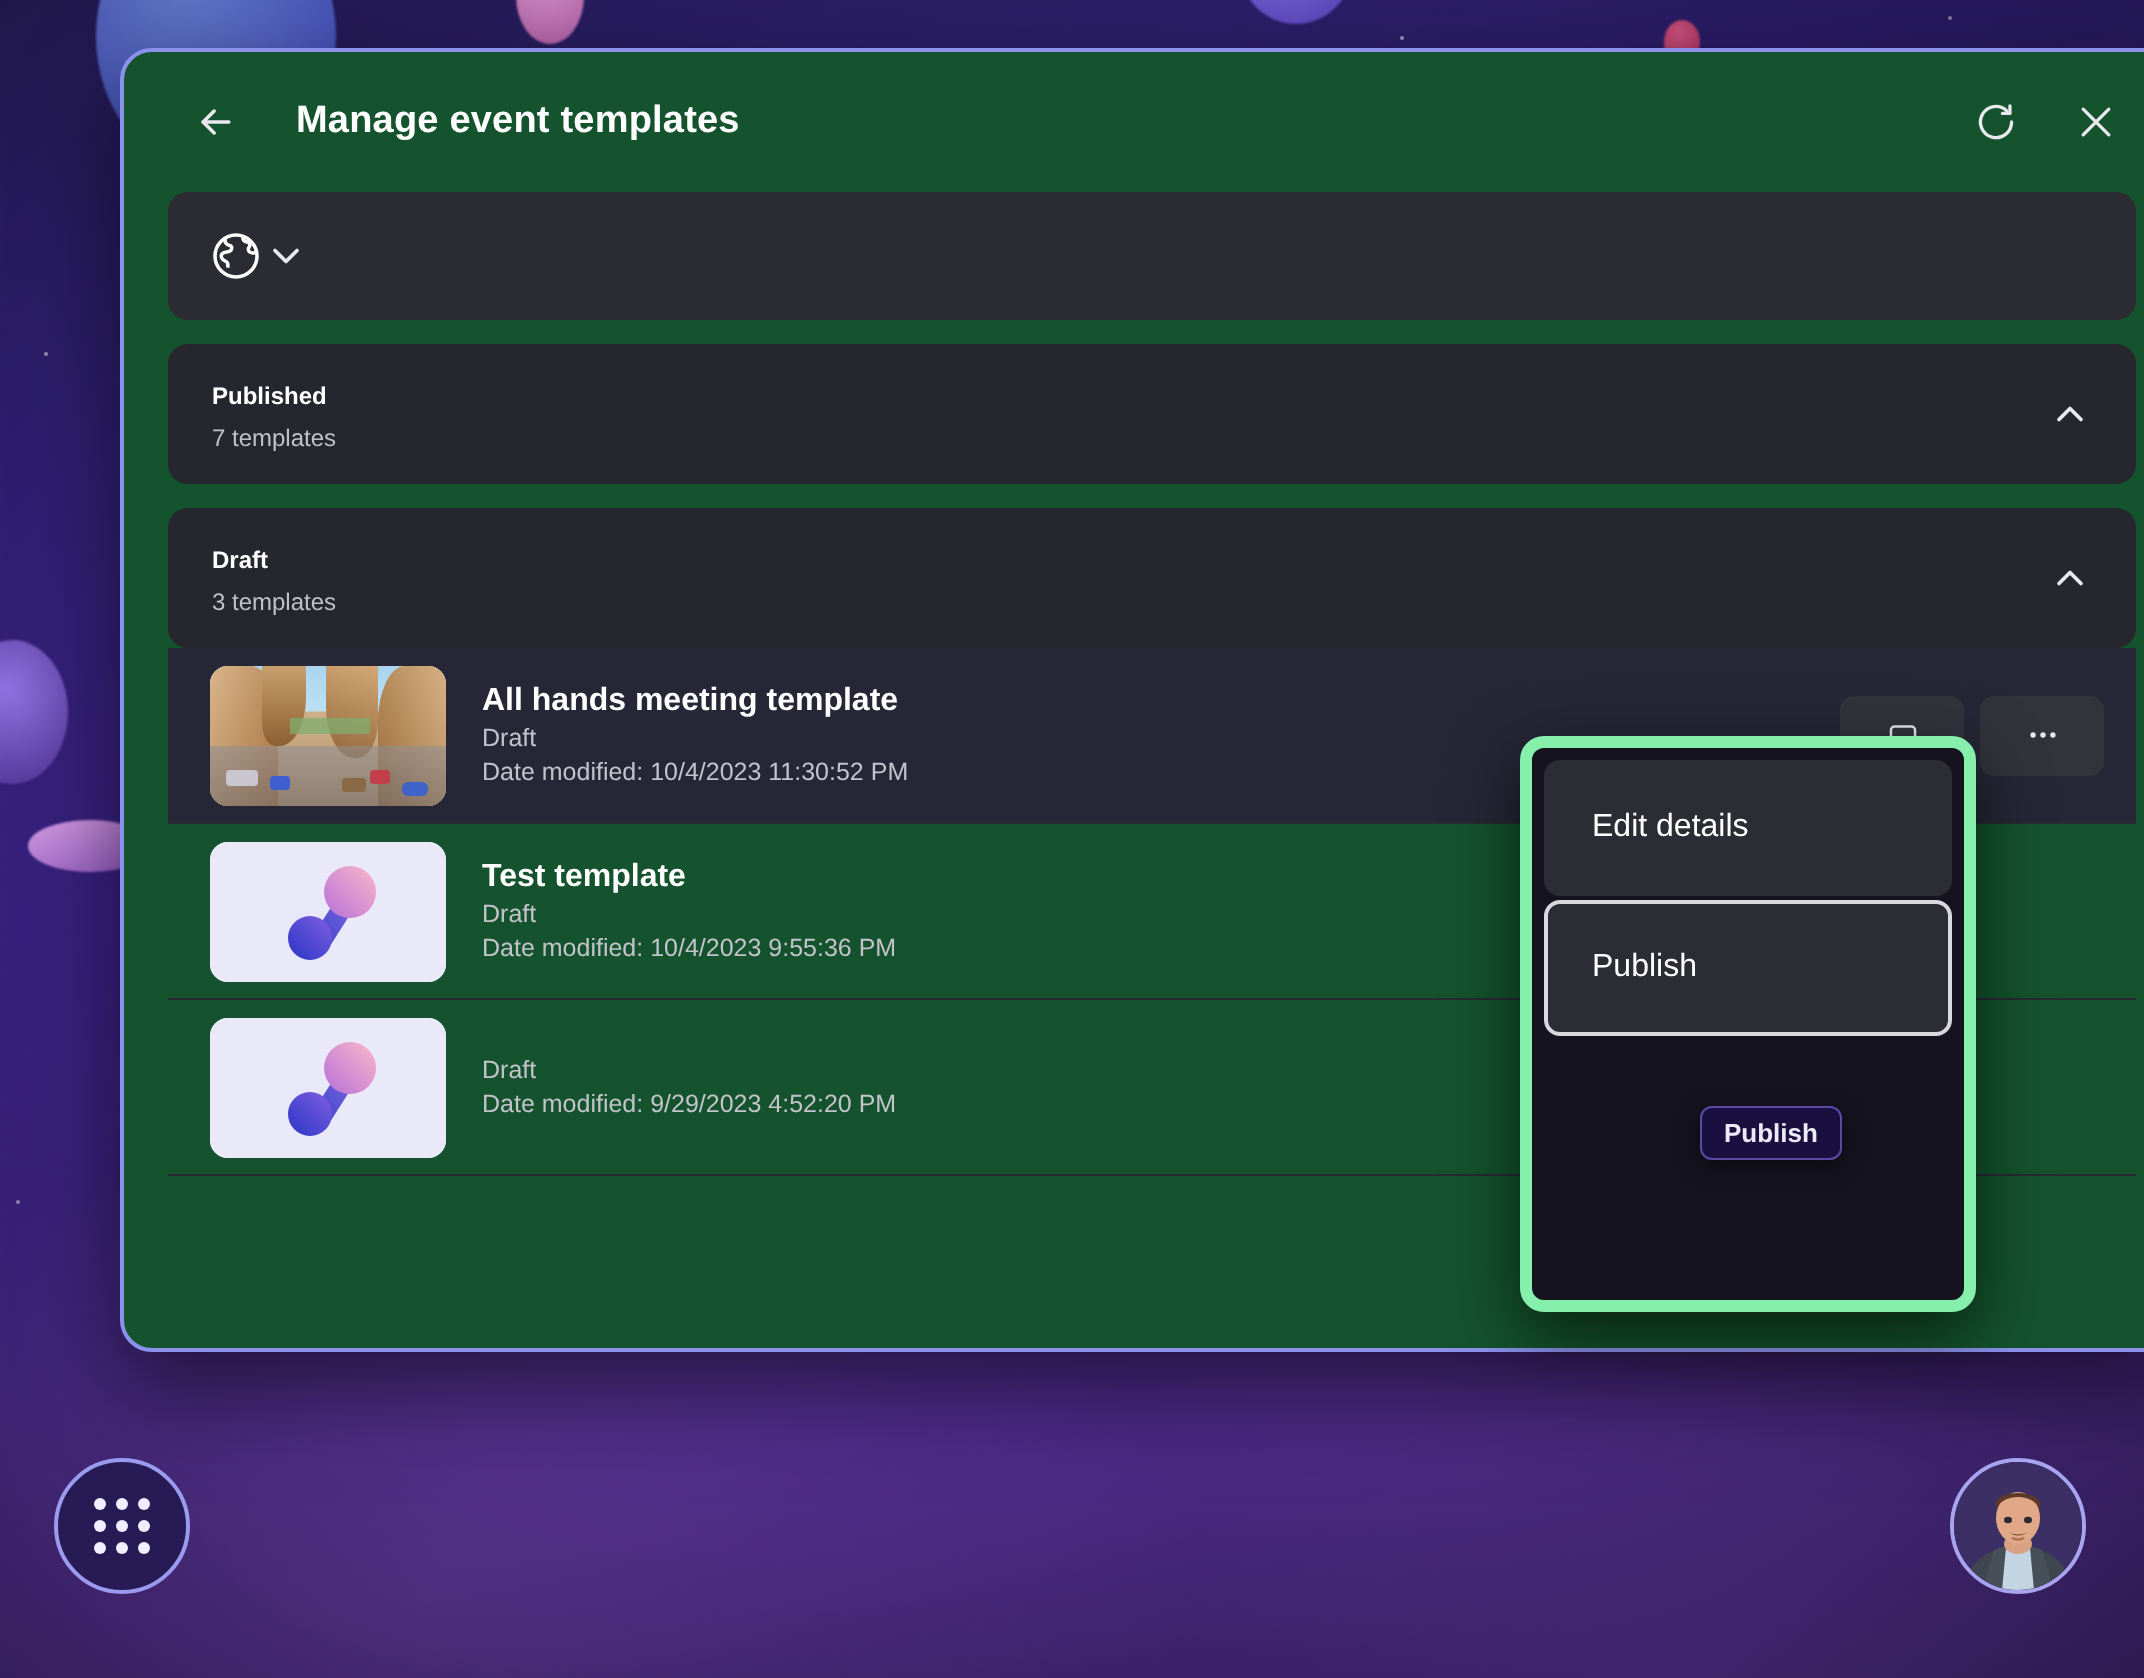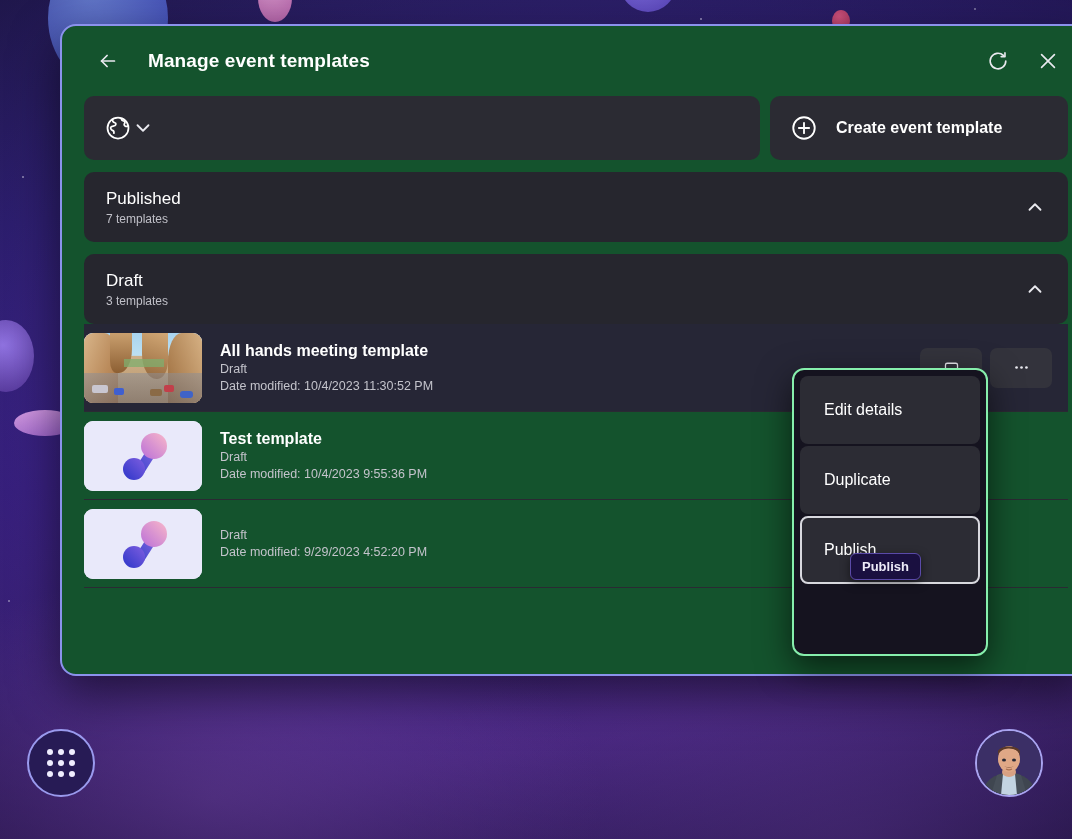--- a/index.html
+++ b/index.html
@@ -73,28 +73,28 @@
   .createbtn .lbl { font-size: 16px; font-weight: bold; color: #fff; margin-left: 18px; }
 
   
   .section {
     margin: 12px 22px 0;
     background: #26262e; border-radius: 10px;
     height: 70px; display: flex; align-items: center;
     padding: 0 22px; cursor: pointer;
   }
   .sec-txt { flex: 1; }
-  .sec-title { font-size: 17px; font-weight: normal; color: #fff; line-height: 21px; }
+  .sec-title { font-size: 12px; font-weight: bold; color: #fff; line-height: 21px; }
   .sec-sub { font-size: 12px; color: #c0c0c8; line-height: 16px; margin-top: 2px; }
 
   
   .list { margin: 0 22px; }
   .row {
     height: 88px; display: flex; align-items: center;
-    padding: 0 16px 0 0;
+    padding: 0 16px 0 21px;
     border-bottom: 1px solid #2a2a33;
     position: relative; cursor: pointer;
   }
   .row.hl { background: #262636; }
   .thumb {
     width: 118px; height: 70px; border-radius: 9px;
     flex: none; overflow: hidden; position: relative;
     background: #e9e9f8;
   }
   .row-txt { margin-left: 18px; flex: 1; min-width: 0; }
@@ -107,24 +107,24 @@
     background: #33333c; border: none; cursor: pointer;
     display: flex; align-items: center; justify-content: center;
   }
 
   
   .mesh-logo { position: absolute; inset: 0; }
   .scene { position: absolute; inset: 0; }
 
   
   #ctxmenu {
-    position: absolute; left: 792px; top: 368px;
-    width: 196px; height: 288px;
+    position: absolute; left: 760px; top: 368px;
+    width: 228px; height: 288px;
     background: #15131f;
-    border: 2px solid #86efac;
+    border: 6px solid #86efac;
     border-radius: 12px;
     padding: 6px;
     box-shadow: 0 12px 34px rgba(0,0,0,.6);
     z-index: 30;
   }
   .mi {
     height: 68px; border-radius: 8px;
     display: flex; align-items: center;
     padding: 0 22px; cursor: pointer;
     background: #2c2c34; border: 2px solid transparent;
@@ -215,29 +215,20 @@
           <path d="M15 3.6c-.2 1.4.6 2.2 1.7 2.4 1.1.2 1.6 1.4.9 2.2-.6.8-.3 1.9.7 2.3 1.2.5 2.4-.1 2.6-1"></path>
         </svg>
       </span>
       <span style="display:flex">
         <svg width="22" height="22" viewBox="0 0 24 24" fill="none" stroke="#e9e9ef" stroke-width="2" stroke-linecap="round" stroke-linejoin="round">
             <path d="M6 9l6 6 6-6"></path>
           </svg>
       </span>
     </button>
 
-    <button class="createbtn">
-      <span style="display:flex">
-        <svg width="28" height="28" viewBox="0 0 24 24" fill="none" stroke="#fff" stroke-width="1.6" stroke-linecap="round">
-          <circle cx="12" cy="12" r="9.2"></circle>
-            <path d="M12 7.6v8.8M7.6 12h8.8"></path>
-        </svg>
-      </span>
-      <span class="lbl">Create event template</span>
-    </button>
   </div>
 
   <div class="section">
     <span class="sec-txt">
       <span class="sec-title" style="display:block">Published</span>
       <span class="sec-sub" style="display:block">7 templates</span>
     </span>
     <span style="display:flex">
       <svg width="22" height="22" viewBox="0 0 24 24" fill="none" stroke="#e9e9ef" stroke-width="2" stroke-linecap="round" stroke-linejoin="round">
           <path d="M6 15l6-6 6 6"></path>
@@ -339,21 +330,20 @@
         <div class="row-date">Date modified: 9/29/2023 4:52:20 PM</div>
       </div>
       <div class="rowacts"></div>
     </div>
 
   </div>
 </div>
 
 <div id="ctxmenu">
   <button class="mi">Edit details</button>
-  <button class="mi">Duplicate</button>
   <button class="mi focused">Publish</button>
 </div>
 
 <div id="tooltip">Publish</div>
 
 <div class="launcher">
   <div class="dots">
     <i></i>
       <i></i>
       <i></i>

